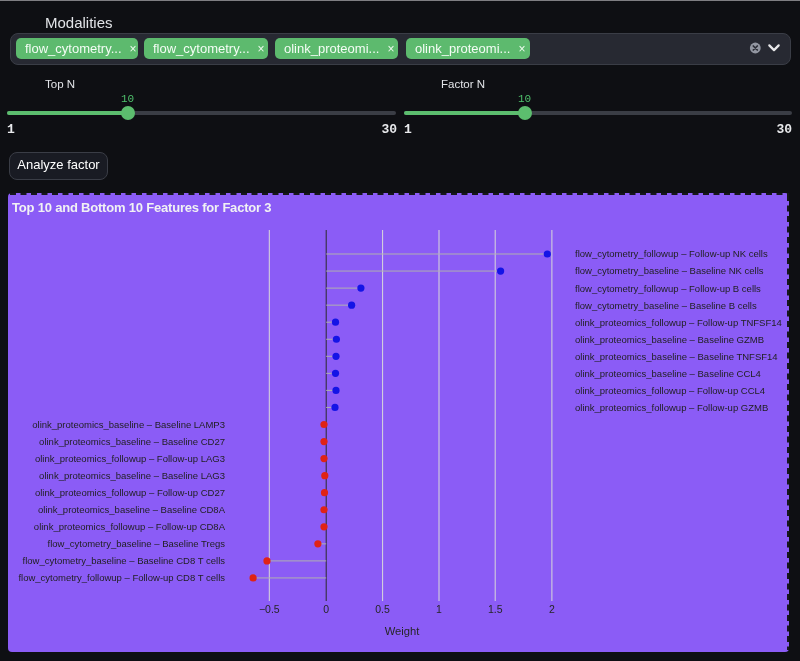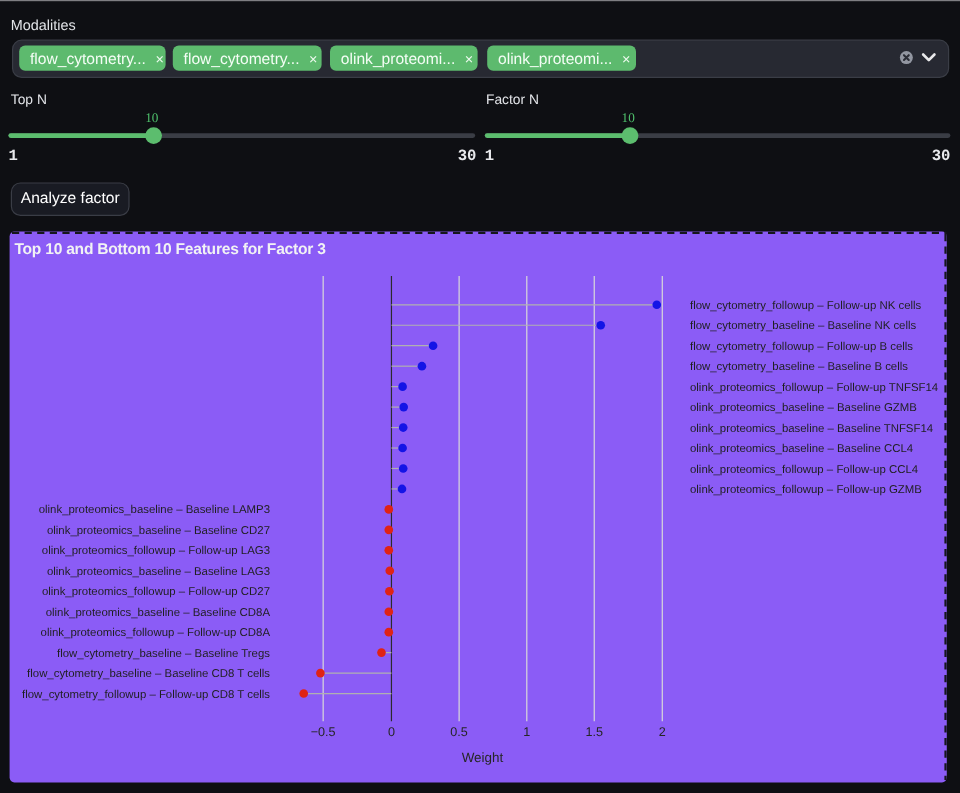--- a/index.html
+++ b/index.html
@@ -1,28 +1,28 @@
 <!DOCTYPE html>
 <html><head>
 <meta charset="utf-8">
 <style>
   * { margin:0; padding:0; box-sizing:border-box; }
   html,body { width:800px; height:661px; overflow:hidden; }
   body { background:#0e0f13; font-family:"Liberation Sans", sans-serif; position:relative;
          border-top:1px solid #7e7e82; }
   .abs { position:absolute; }
-  .lbl { color:#e2e4e8; font-size:12px; }
+  .lbl { color:#e2e4e8; font-size:15px;margin-left:36px; }
   .dd { left:10px; top:32px; width:781px; height:32px; background:#272932;
         border:1px solid #3a3d46; border-radius:8px; }
   .chip { position:absolute; top:37px; height:21px; background:#5dba6e; border-radius:5px;
           color:#f4fdf5; font-size:13px; display:flex; align-items:center;
           justify-content:space-between; padding:0 9px; }
   .chip .x { color:#eefbef; font-size:12px; margin-left:8px; }
-  .slabel { font-size:11.5px; color:#e2e4e8; }
-  .sval { font-family:Liberation Serif, serif; font-size:11px; color:#4fc16c; }
+  .slabel { font-size:11.5px; color:#e2e4e8;margin-left:36px; }
+  .sval { font-family:Liberation Mono, monospace; font-size:11px; color:#4fc16c; }
   .track { height:4px; background:#3a3d45; border-radius:2px; }
   .fill { height:4px; background:#5cbd6e; border-radius:2px; }
   .handle { width:14px; height:14px; border-radius:50%; background:#5cbd6e; }
   .mm { font-family:"Liberation Mono", monospace; font-size:13px; font-weight:bold; color:#e8e9ec; }
   .btn { left:9px; top:151px; width:99px; height:28px; background:#191b23;
          border:1px solid #3a3d46; border-radius:8px; color:#ffffff; font-size:13px;
          display:flex; align-items:center; justify-content:center; font-weight:500; padding-bottom:4px; }
   .panel { left:8px; top:192px; width:781px; height:459px; background:#8b5cf6;
            border-radius:4px; }
   .ptitle { position:absolute; left:4px; top:7px; font-size:13px; letter-spacing:-0.2px; font-weight:bold; color:#f1f2f4; }

